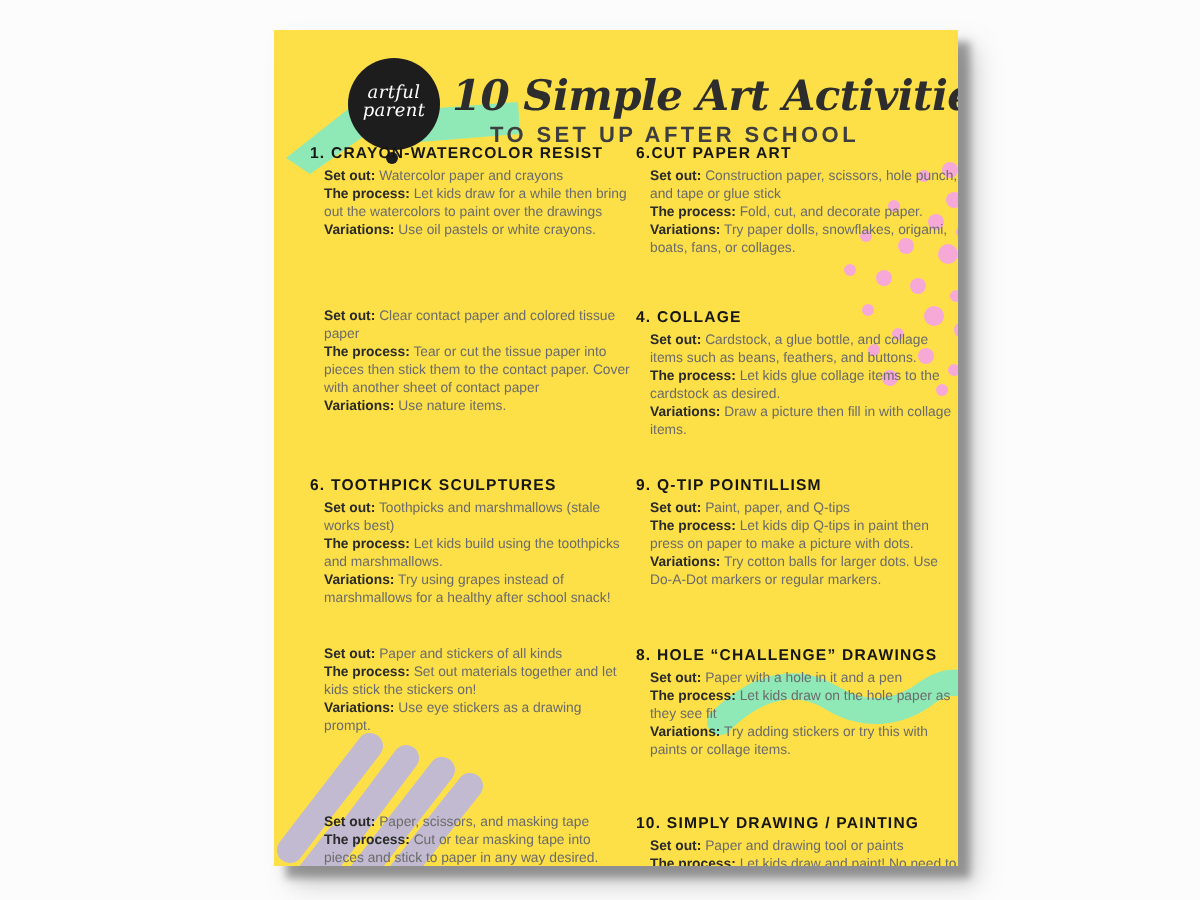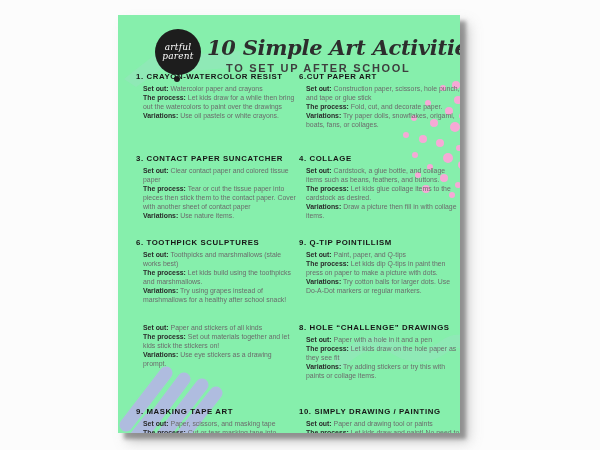--- a/index.html
+++ b/index.html
@@ -2,22 +2,22 @@
 <html style="--mint: #8fe9b6; --pink: #f6a9d6; --lavender: #b7b4e9; --ink: #161616; --body_text: #6b6b6b;"><head>
 <meta charset="utf-8">
 <style>
   html,body{margin:0;padding:0;}
   body{
     width:600px;height:450px;background:#fcfcfc;
     font-family:"Liberation Sans", sans-serif;
     position:relative;overflow:hidden;
   }
   .page{
-    position:absolute;left:118px;top:15px;width:342px;height:418px;
-    background:#86efac;
+    position:absolute;left:137px;top:15px;width:342px;height:418px;
+    background:#fde047;
     box-shadow:6px 6px 4px rgba(90,90,90,.55), 9px 9px 12px rgba(120,120,120,.35);
     overflow:hidden;
   }
   
   .deco{position:absolute;pointer-events:none;}
   .deco-header-stroke{left:6px;top:24px;}
   .deco-pink-dots{left:282px;top:62px;}
   .deco-lavender{left:-2px;top:326px;}
   .deco-green-wave{left:213px;top:316px;}
   
@@ -130,21 +130,20 @@
     </section>
 
     <section class="act">
       <h3>6.CUT PAPER ART</h3>
       <p><b>Set out:</b> <span>Construction paper, scissors, hole punch, and tape or glue stick</span></p>
       <p><b>The process:</b> <span>Fold, cut, and decorate paper.</span></p>
       <p><b>Variations:</b> <span>Try paper dolls, snowflakes, origami, boats, fans, or collages.</span></p>
     </section>
 
     <section class="act">
-      <h3>3. CONTACT PAPER SUNCATCHER</h3>
       <p><b>Set out:</b> <span>Clear contact paper and colored tissue paper</span></p>
       <p><b>The process:</b> <span>Tear or cut the tissue paper into pieces then stick them to the contact paper. Cover with another sheet of contact paper</span></p>
       <p><b>Variations:</b> <span>Use nature items.</span></p>
     </section>
 
     <section class="act">
       <h3>4. COLLAGE</h3>
       <p><b>Set out:</b> <span>Cardstock, a glue bottle, and collage items such as beans, feathers, and buttons.</span></p>
       <p><b>The process:</b> <span>Let kids glue collage items to the cardstock as desired.</span></p>
       <p><b>Variations:</b> <span>Draw a picture then fill in with collage items.</span></p>
@@ -171,21 +170,20 @@
     </section>
 
     <section class="act">
       <h3>8. HOLE “CHALLENGE” DRAWINGS</h3>
       <p><b>Set out:</b> <span>Paper with a hole in it and a pen</span></p>
       <p><b>The process:</b> <span>Let kids draw on the hole paper as they see fit</span></p>
       <p><b>Variations:</b> <span>Try adding stickers or try this with paints or collage items.</span></p>
     </section>
 
     <section class="act">
-      <h3>9. MASKING TAPE ART</h3>
       <p><b>Set out:</b> <span>Paper, scissors, and masking tape</span></p>
       <p><b>The process:</b> <span>Cut or tear masking tape into pieces and stick to paper in any way desired.</span></p>
       <p><b>Variations:</b> <span>Offer multiple colors and widths of tape.</span></p>
     </section>
 
     <section class="act">
       <h3>10. SIMPLY DRAWING / PAINTING</h3>
       <p><b>Set out:</b> <span>Paper and drawing tool or paints</span></p>
       <p><b>The process:</b> <span>Let kids draw and paint! No need to get fancy.</span></p>
       <p><b>Variations:</b> <span>You can vary the papers, sizes, kinds of paint, kinds of drawing tools.</span></p>

